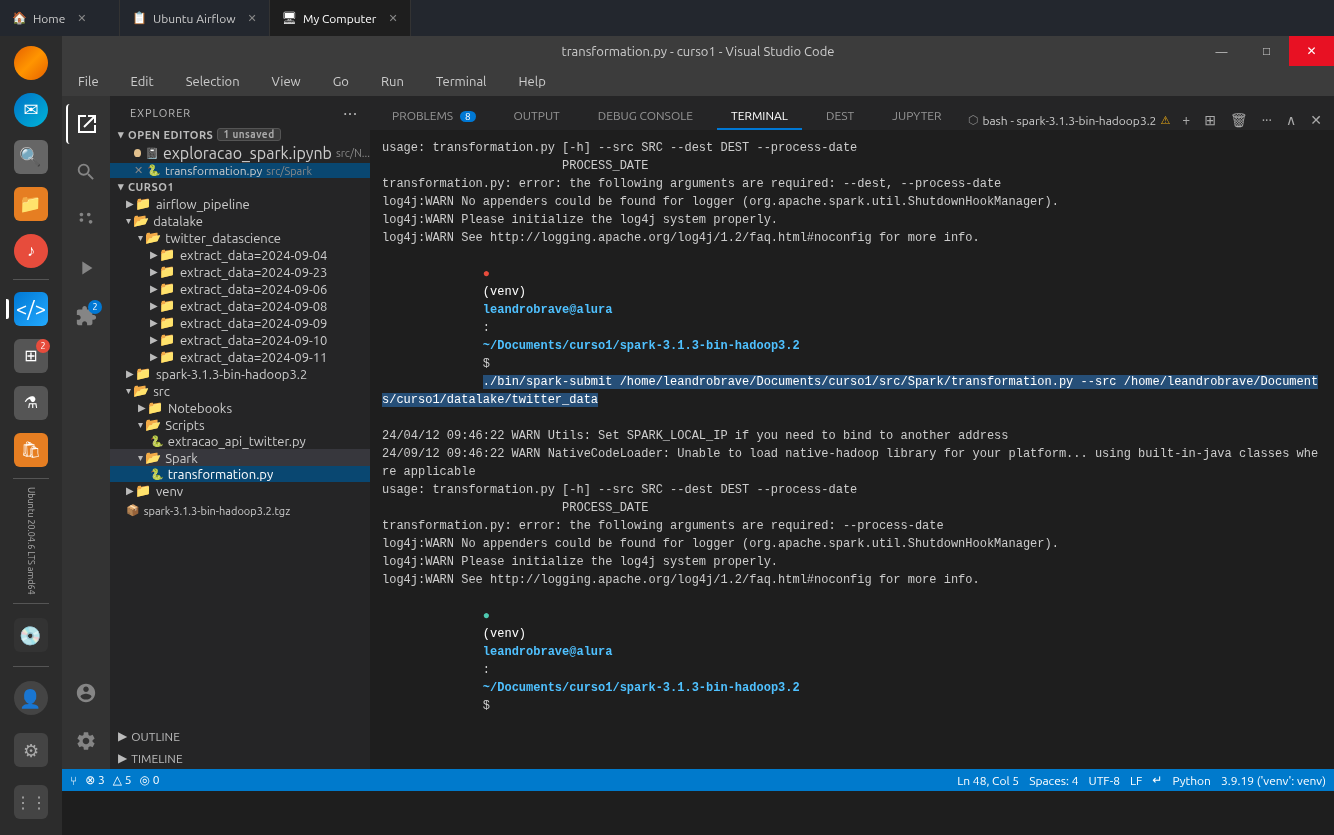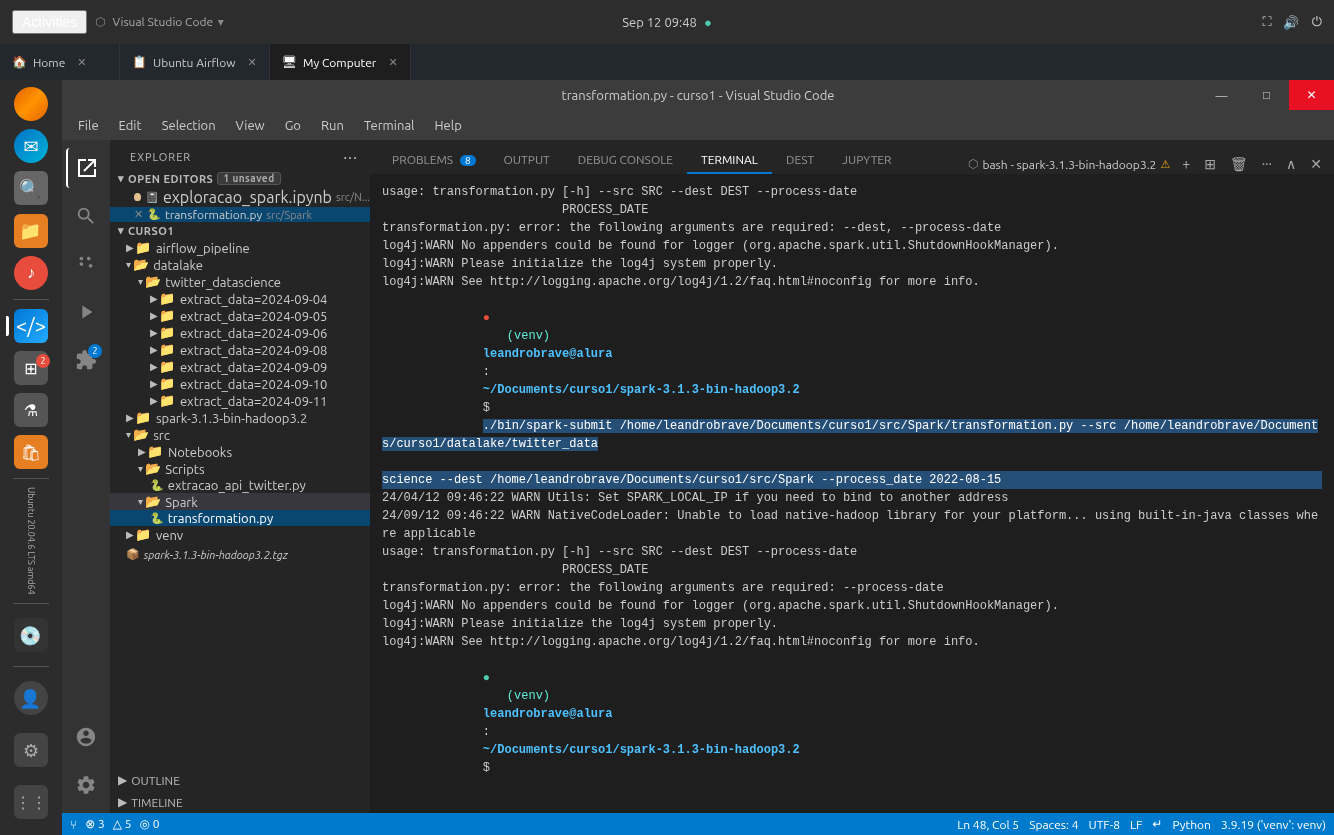--- a/index.html
+++ b/index.html
@@ -40,21 +40,21 @@
     }
     #vscode-title .win-btn {
       width: 45px; height: 30px; display: flex; align-items: center;
       justify-content: center; color: #ccc; font-size: 12px; cursor: pointer;
     }
     #vscode-title .win-btn.close { background: #e81123; color: #fff; }
 
     
     #menu-bar {
       width: 100%; height: 30px; background: #3c3c3c;
-      display: flex; align-items: center; padding: 0 8px; gap: 4px;
+      display: flex; align-items: center; padding: 0 8px; gap: 16px;
     }
     .menu-item {
       padding: 2px 8px; color: #ccc; font-size: 13px; cursor: pointer;
       border-radius: 3px;
     }
 
     
     #vscode-main {
       display: flex; width: 100%; height: calc(835px - 44px - 36px - 30px - 30px - 22px);
     }
@@ -109,21 +109,21 @@
     .dot-x { color: #888; margin-right: 4px; font-size: 11px; }
 
     
     #editor-area {
       flex: 1; display: flex; flex-direction: column; background: #1e1e1e; overflow: hidden;
     }
 
     
     #panel-tabs {
       height: 35px; background: #252526; display: flex; align-items: flex-end;
-      border-bottom: 1px solid #1e1e1e; padding: 0 8px; gap: 0; justify-content: flex-end;
+      border-bottom: 1px solid #1e1e1e; padding: 0 8px; gap: 10px; justify-content: flex-end;
     }
     .panel-tab {
       padding: 6px 14px; font-size: 12px; color: #969696; cursor: pointer;
       border-bottom: 2px solid transparent; position: relative;
     }
     .panel-tab.active { color: #fff; border-bottom: 2px solid #0078d4; }
     .panel-tab .tab-badge {
       background: #0078d4; color: #fff; font-size: 10px;
       border-radius: 8px; padding: 0 5px; margin-left: 4px;
     }
@@ -137,21 +137,21 @@
     .panel-actions { display: flex; align-items: center; gap: 6px; }
     .panel-action-btn { color: #aaa; font-size: 14px; cursor: pointer; padding: 2px 4px; }
 
     
     #terminal-content {
       flex: 1; background: #1e1e1e; color: #cccccc;
       font-family: 'Courier New', monospace; font-size: 12px;
       padding: 8px 12px; overflow-y: auto; line-height: 1.5;
     }
     .term-line { white-space: pre-wrap; word-break: break-all; }
-    .term-prompt { color: #5eead4; margin-left: 24px; }
+    .term-prompt { color: #ffffff; }
     .term-highlight { background: #264f78; color: #fff; }
 
     
     #status-bar {
       height: 22px; background: #007acc; display: flex; align-items: center;
       padding: 0 8px; font-size: 12px; color: #fff; gap: 12px;
     }
     #status-bar .status-left { display: flex; align-items: center; gap: 8px; }
     #status-bar .status-right { margin-left: auto; display: flex; align-items: center; gap: 10px; text-align: right; }
     .status-item { display: flex; align-items: center; gap: 3px; cursor: pointer; }
@@ -195,39 +195,20 @@
     .outline-section, .timeline-section {
       padding: 4px 8px; font-size: 12px; color: #bbb;
       cursor: pointer; display: flex; align-items: center; gap: 4px;
     }
   </style>
 </head>
 <body>
 
 <div style="display:flex; flex-direction:column; width:1334px; height:835px; overflow:hidden;">
 
-  <div id="system-bar">
-    <div class="left" id="sys-left">
-      <button class="activities-btn">Activities</button>
-      <span style="color:#aaa; font-size:12px;">
-        <span style="color:#888; margin-right:4px;">⬡</span>
-        <span>Visual Studio Code</span>
-        <span style="color:#888; margin-left:2px;">▾</span>
-      </span>
-    </div>
-    <div class="center">
-      <span>Sep 12  09:48</span>
-      <span style="color:#4ec9b0; margin-left:4px;">●</span>
-    </div>
-    <div class="right">
-      <span>⛶</span>
-      <span>🔊</span>
-      <span>⏻</span>
-    </div>
-  </div>
 
   <div id="tab-bar">
     <div class="browser-tab">
       <span>🏠</span>
       <span>Home</span>
       <span class="tab-close">✕</span>
     </div>
     <div class="browser-tab">
       <span>📋</span>
       <span>Ubuntu Airflow</span>
@@ -419,21 +400,21 @@
             <span>twitter_datascience</span>
           </div>
           <div class="tree-item" style="padding-left:40px;">
             <span class="chevron">▶</span>
             <span style="color:#dcb67a; margin-right:4px;">📁</span>
             <span>extract_data=2024-09-04</span>
           </div>
           <div class="tree-item" style="padding-left:40px;">
             <span class="chevron">▶</span>
             <span style="color:#dcb67a; margin-right:4px;">📁</span>
-            <span>extract_data=2024-09-05</span>
+            <span>extract_data=2024-09-23</span>
           </div>
           <div class="tree-item" style="padding-left:40px;">
             <span class="chevron">▶</span>
             <span style="color:#dcb67a; margin-right:4px;">📁</span>
             <span>extract_data=2024-09-06</span>
           </div>
           <div class="tree-item" style="padding-left:40px;">
             <span class="chevron">▶</span>
             <span style="color:#dcb67a; margin-right:4px;">📁</span>
             <span>extract_data=2024-09-08</span>
@@ -487,21 +468,21 @@
             <span style="color:#fff;">transformation.py</span>
           </div>
           <div class="tree-item" style="padding-left:16px;">
             <span class="chevron">▶</span>
             <span style="color:#dcb67a; margin-right:4px;">📁</span>
             <span>venv</span>
           </div>
 
           <div class="tree-item" style="padding-left:16px; margin-top:4px;">
             <span style="margin-right:4px; font-size:11px;">📦</span>
-            <span style="font-size:11px;font-style:italic;">spark-3.1.3-bin-hadoop3.2.tgz</span>
+            <span style="font-size:11px;">spark-3.1.3-bin-hadoop3.2.tgz</span>
           </div>
 
           <div style="margin-top:auto;">
             <div class="outline-section">
               <span>▶</span>
               <span>OUTLINE</span>
             </div>
             <div class="timeline-section">
               <span>▶</span>
               <span>TIMELINE</span>
@@ -558,21 +539,20 @@
 
             <div class="term-line">
               <span style="color:#e74c3c;">● </span>
               <span class="term-prompt">(venv) </span>
               <span style="color:#4fc1ff; font-weight:bold;">leandrobrave@alura</span>
               <span style="color:#ccc;">:</span>
               <span style="color:#4fc1ff; font-weight:bold;">~/Documents/curso1/spark-3.1.3-bin-hadoop3.2</span>
               <span style="color:#ccc;">$ </span>
               <span class="term-highlight">./bin/spark-submit /home/leandrobrave/Documents/curso1/src/Spark/transformation.py --src /home/leandrobrave/Documents/curso1/datalake/twitter_data</span>
             </div>
-            <div class="term-line term-highlight">science --dest /home/leandrobrave/Documents/curso1/src/Spark --process_date 2022-08-15</div>
             <div class="term-line">24/04/12 09:46:22 WARN Utils: Set SPARK_LOCAL_IP if you need to bind to another address</div>
             <div class="term-line">24/09/12 09:46:22 WARN NativeCodeLoader: Unable to load native-hadoop library for your platform... using built-in-java classes where applicable</div>
             <div class="term-line">usage: transformation.py [-h] --src SRC --dest DEST --process-date</div>
             <div class="term-line">                         PROCESS_DATE</div>
             <div class="term-line">transformation.py: error: the following arguments are required: --process-date</div>
             <div class="term-line">log4j:WARN No appenders could be found for logger (org.apache.spark.util.ShutdownHookManager).</div>
             <div class="term-line">log4j:WARN Please initialize the log4j system properly.</div>
             <div class="term-line">log4j:WARN See http://logging.apache.org/log4j/1.2/faq.html#noconfig for more info.</div>
 
             <div class="term-line">

